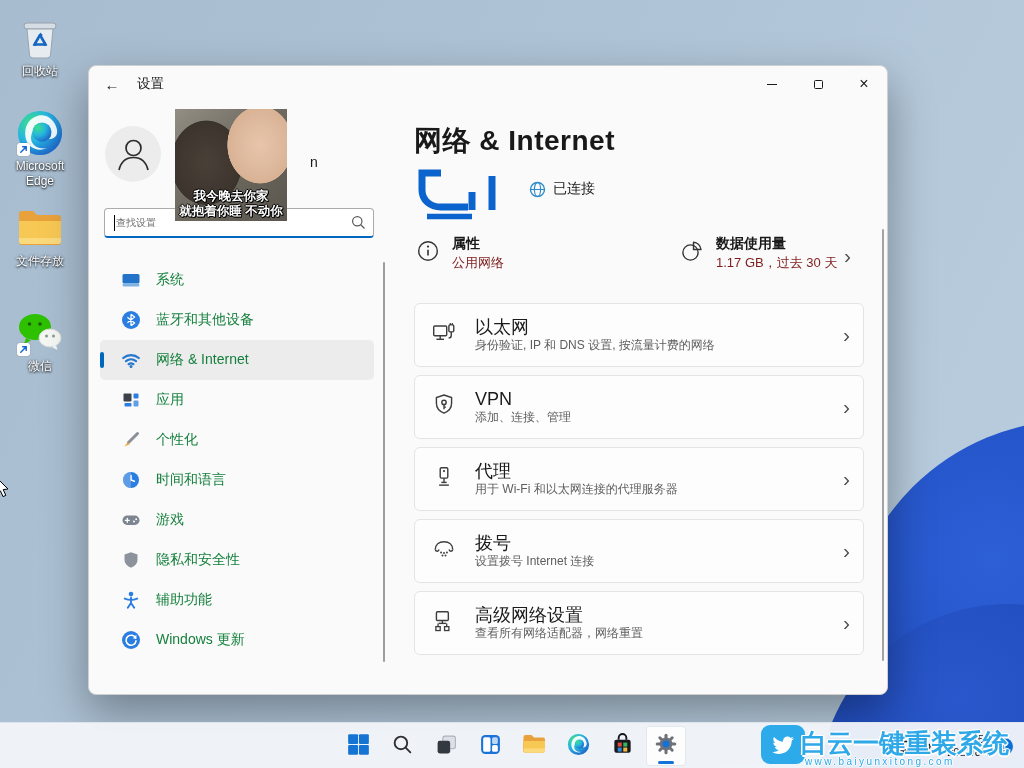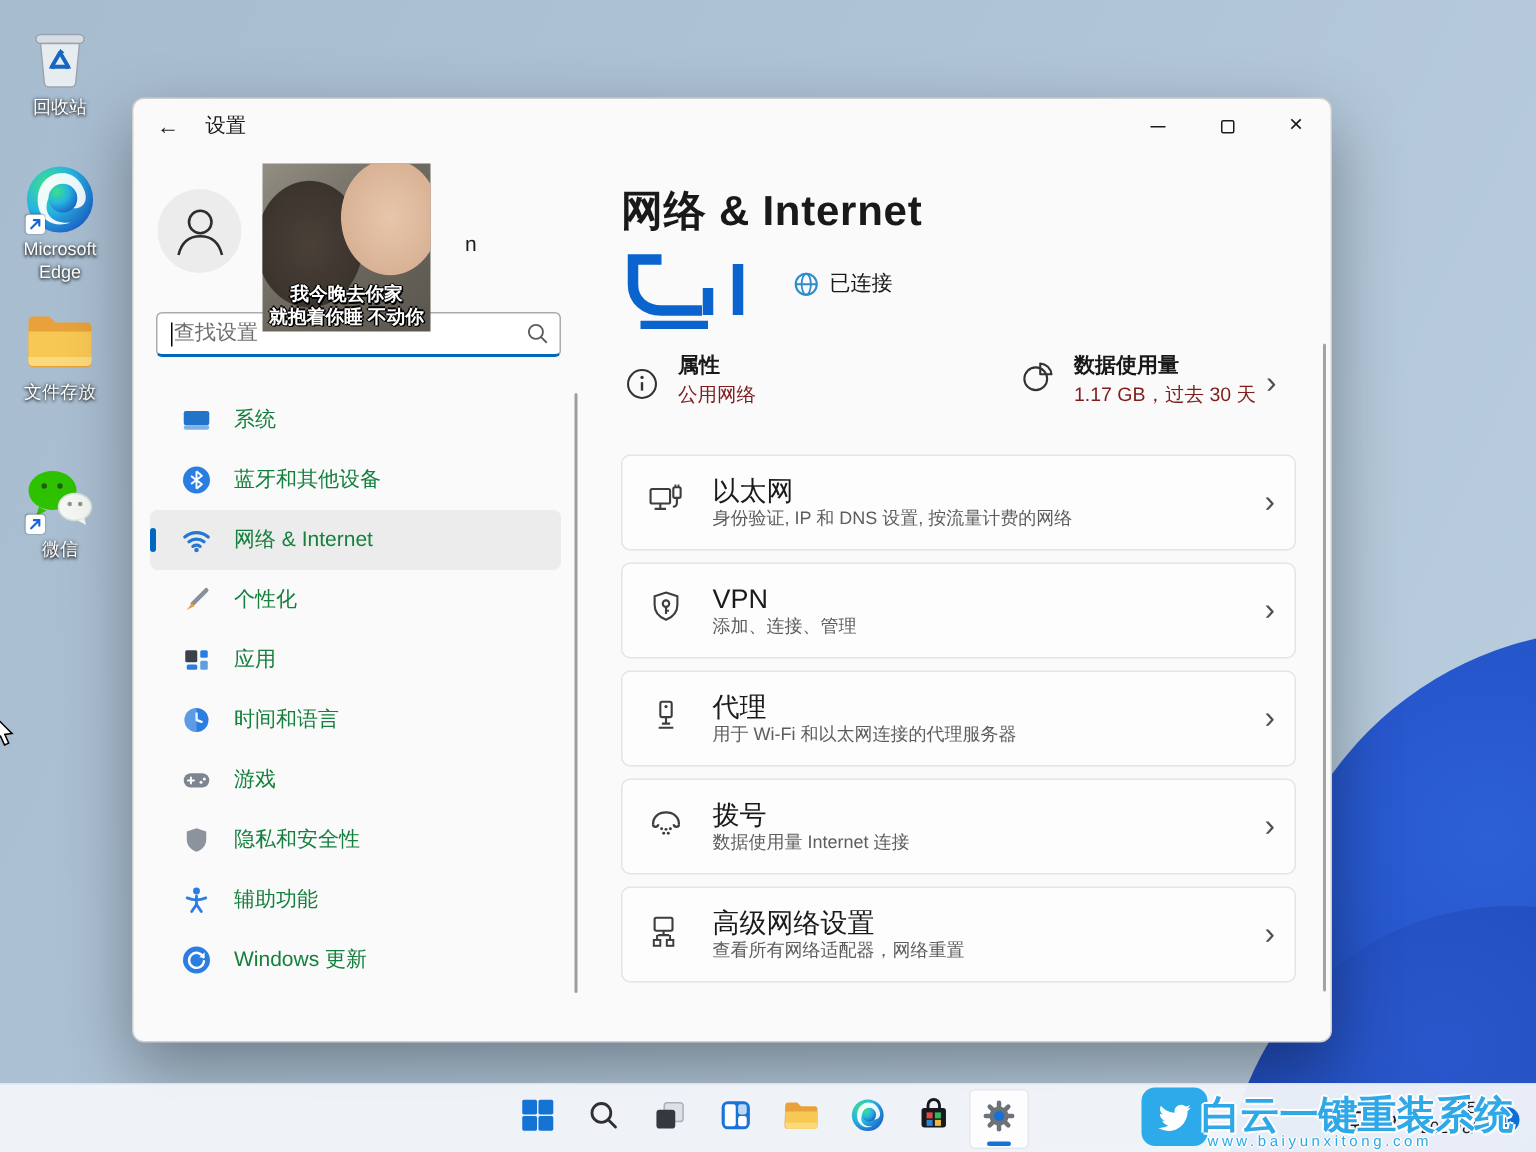--- a/index.html
+++ b/index.html
@@ -49,43 +49,43 @@
       radial-gradient(64px 76px at 28% 48%, #4a4038 0%, #3b342d 55%, rgba(0,0,0,0) 56%),
       linear-gradient(135deg,#928e84,#6f6b60 45%,#5a564e);
     display:flex; align-items:flex-end; justify-content:center; }
   .meme-cap { font-size:12.5px; font-weight:bold; color:#fff; text-align:center; line-height:15px; padding-bottom:2px;
     text-shadow:-1px 0 #000,1px 0 #000,0 -1px #000,0 1px #000,1px 1px #000; white-space:nowrap; }
   .partial-name { position:absolute; left:221px; top:88px; font-size:14px; color:#1b1b1b; }
 
   .searchbox { position:absolute; left:15px; top:142px; width:270px; height:30px; background:#fff;
     border:1px solid #ababab; border-bottom:2px solid #0067c0; border-radius:4px;
     display:flex; align-items:center; }
-  .searchbox input { flex:1; border:none; outline:none; background:transparent; font-size:14px;
-    padding-left:11px; color:#0369a1; font-family:Liberation Mono, monospace; }
+  .searchbox input { flex:1; border:none; outline:none; background:transparent; font-size:10px;
+    padding-left:11px; color:#0369a1; font-family:Liberation Sans, sans-serif; }
   .searchbox input::placeholder { color:#6d6d6d; }
   .search-caret { position:absolute; left:9px; top:6px; width:1.3px; height:16px; background:#000; }
   .search-ic { width:30px; display:flex; align-items:center; justify-content:center; }
 
   .nav { position:absolute; left:11px; top:194px; width:274px; }
   .nav-item { height:40px; border-radius:5px; display:flex; align-items:center; padding-left:21px; gap:15px;
     font-size:14px; color:#15803d; position:relative; cursor:pointer; }
   .nav-item.active { background:#ececec; }
   .nav-item.active::before { content:''; position:absolute; left:0; top:12px; width:3.5px; height:16px;
     border-radius:2px; background:#0067c0; }
   .nav-ic { width:20px; height:20px; display:flex; align-items:center; justify-content:center; }
   .side-scroll { position:absolute; left:294px; top:196px; width:1.6px; height:400px; background:#9d9d9d; border-radius:1px; }
 
   
   .rightpane { position:absolute; left:312px; top:36px; right:0; bottom:0; }
   .page-title { position:absolute; left:13px; top:20px; font-size:28px; font-weight:600; color:#191919; letter-spacing:.5px; }
   .hero-ic { position:absolute; left:13px; top:66px; }
   .status { position:absolute; left:128px; top:78px; display:flex; align-items:center; gap:7px; font-size:14px; color:#191919;justify-content:flex-end; }
   .quick { position:absolute; left:13px; top:132px; width:450px; height:52px; }
   .qblock { position:absolute; top:0; display:flex; align-items:flex-start; gap:12px; cursor:pointer; }
-  .qb1 { left:2px;align-items:center; } .qb2 { left:266px; }
+  .qb1 { left:2px; } .qb2 { left:266px; }
   .qicon { margin-top:5px; }
   .qtitle { font-size:14px; font-weight:700; color:#191919; line-height:19px; }
   .qsub { font-size:13px; color:#7f1d1d; line-height:19px; }
   .qchev { position:absolute; left:430px; top:10px; font-size:21px; color:#505050; }
 
   .cards { position:absolute; left:13px; top:201px; width:450px; display:flex; flex-direction:column; gap:8px; }
   .card { height:64px; background:#fdfdfd; border:1px solid #e4e4e4; border-radius:6px;
     display:flex; align-items:center; padding:0 13px 0 16px; cursor:pointer; }
   .card-text { flex:1; margin-left:18px; }
   .card-title { font-size:18px; color:#1a1a1a; line-height:19px; }
@@ -266,36 +266,36 @@
               <path d="M5 11.2 a8 8 0 0 1 10 0" fill="none" stroke="#2478cf" stroke-width="2.2" stroke-linecap="round"></path>
               <path d="M7.6 14.2 a4.5 4.5 0 0 1 4.8 0" fill="none" stroke="#2478cf" stroke-width="2.2" stroke-linecap="round"></path>
               <circle cx="10" cy="16.6" r="1.5" fill="#2478cf"></circle>
             </svg>
           </span>
     <span class="nav-label">网络 &amp; Internet</span>
   </div>
         <div class="nav-item">
     <span class="nav-ic">
             <svg width="20" height="20" viewBox="0 0 20 20">
-              <path d="M16.5 3.5 l-9 9" stroke="#8a8f98" stroke-width="3" stroke-linecap="round"></path>
-              <path d="M7 12 l-3.6 4.6 5.3 -2.4 z" fill="#e8a33d"></path>
-            </svg>
-          </span>
-    <span class="nav-label">个性化</span>
-  </div>
-        <div class="nav-item">
-    <span class="nav-ic">
-            <svg width="20" height="20" viewBox="0 0 20 20">
               <rect x="2.5" y="3.5" width="8" height="8" rx="1" fill="#3b4149"></rect>
               <rect x="12.5" y="3.5" width="5" height="5" rx="1" fill="#2a7de1"></rect>
               <rect x="12.5" y="10.5" width="5" height="6" rx="1" fill="#5d9fe0"></rect>
               <rect x="3.5" y="13" width="7" height="3.5" rx="1" fill="#2a7de1"></rect>
             </svg>
           </span>
     <span class="nav-label">应用</span>
+  </div>
+        <div class="nav-item">
+    <span class="nav-ic">
+            <svg width="20" height="20" viewBox="0 0 20 20">
+              <path d="M16.5 3.5 l-9 9" stroke="#8a8f98" stroke-width="3" stroke-linecap="round"></path>
+              <path d="M7 12 l-3.6 4.6 5.3 -2.4 z" fill="#e8a33d"></path>
+            </svg>
+          </span>
+    <span class="nav-label">个性化</span>
   </div>
         <div class="nav-item">
     <span class="nav-ic">
             <svg width="20" height="20" viewBox="0 0 20 20">
               <circle cx="10" cy="10" r="8" fill="#2a7de1"></circle>
               <path d="M10 10 V5.6 M10 10 l3.4 1.2" stroke="#fff" stroke-width="1.6" stroke-linecap="round"></path>
               <path d="M10 2 a8 8 0 0 0 0 16" fill="#9cc4ec" opacity=".45"></path>
             </svg>
           </span>
     <span class="nav-label">时间和语言</span>
@@ -433,21 +433,21 @@
                 <path d="M4 12.5 c0 -4.6 3.4 -7.3 8 -7.3 s8 2.7 8 7.3" fill="none" stroke="#3d3d3d" stroke-width="1.4"></path>
                 <path d="M4 12.5 a1.6 1.6 0 0 0 3.2 0 M16.8 12.5 a1.6 1.6 0 0 0 3.2 0" fill="none" stroke="#3d3d3d" stroke-width="1.4"></path>
                 <circle cx="9.3" cy="15.2" r=".9" fill="#3d3d3d"></circle>
                 <circle cx="12" cy="15.6" r=".9" fill="#3d3d3d"></circle>
                 <circle cx="14.7" cy="15.2" r=".9" fill="#3d3d3d"></circle>
                 <circle cx="10.6" cy="18" r=".9" fill="#3d3d3d"></circle>
                 <circle cx="13.4" cy="18" r=".9" fill="#3d3d3d"></circle>
               </svg></span>
     <span class="card-text">
       <div class="card-title">拨号</div>
-      <div class="card-sub">数据使用量 Internet 连接</div>
+      <div class="card-sub">设置拨号 Internet 连接</div>
     </span>
     <span class="card-chev">›</span>
   </div>
           <div class="card">
     <span class="card-ic"><svg width="26" height="26" viewBox="0 0 24 24">
                 <rect x="5" y="3.5" width="11" height="8" rx="1" fill="none" stroke="#3d3d3d" stroke-width="1.3"></rect>
                 <line x1="10.5" y1="11.5" x2="10.5" y2="14" stroke="#3d3d3d" stroke-width="1.3"></line>
                 <line x1="7" y1="14.2" x2="14" y2="14.2" stroke="#3d3d3d" stroke-width="1.3"></line>
                 <path d="M6.5 14.2 v3 M14.5 14.2 v3" fill="none" stroke="#3d3d3d" stroke-width="1.2"></path>
                 <rect x="4.5" y="17.2" width="4" height="3.6" fill="none" stroke="#3d3d3d" stroke-width="1.2"></rect>

